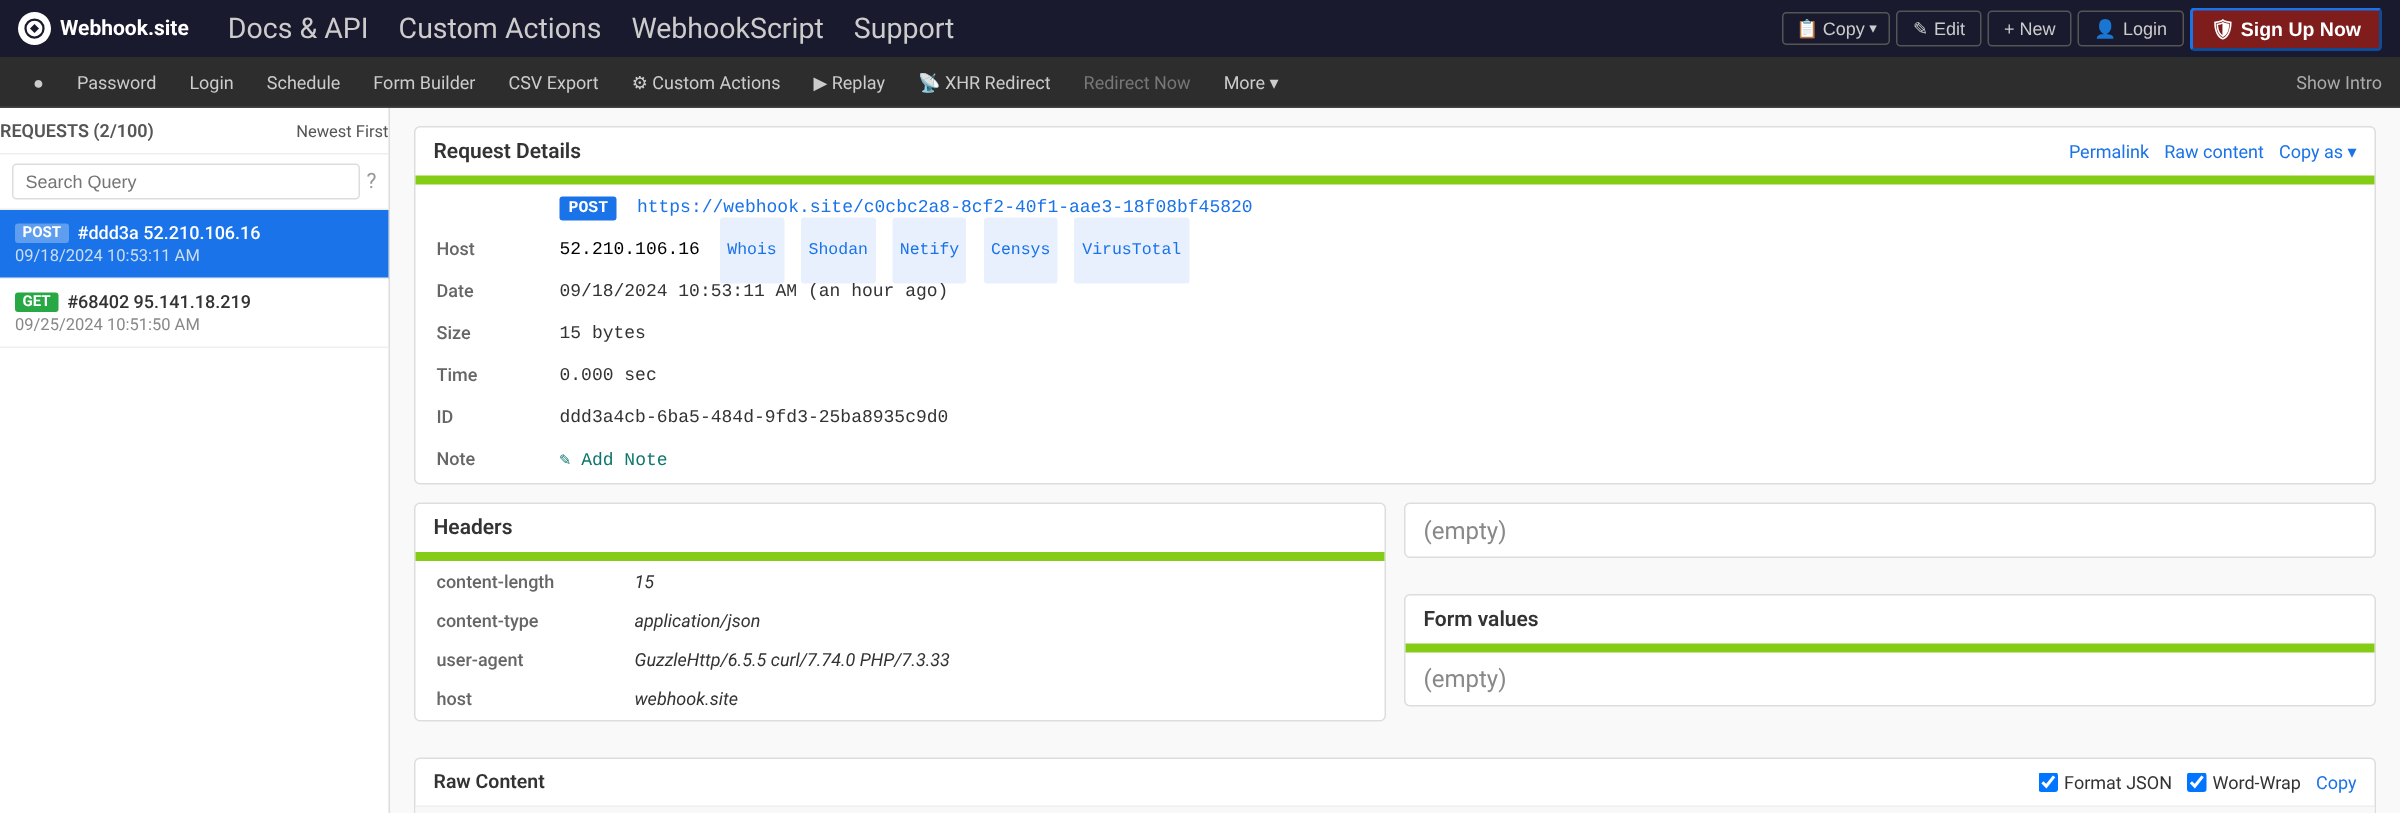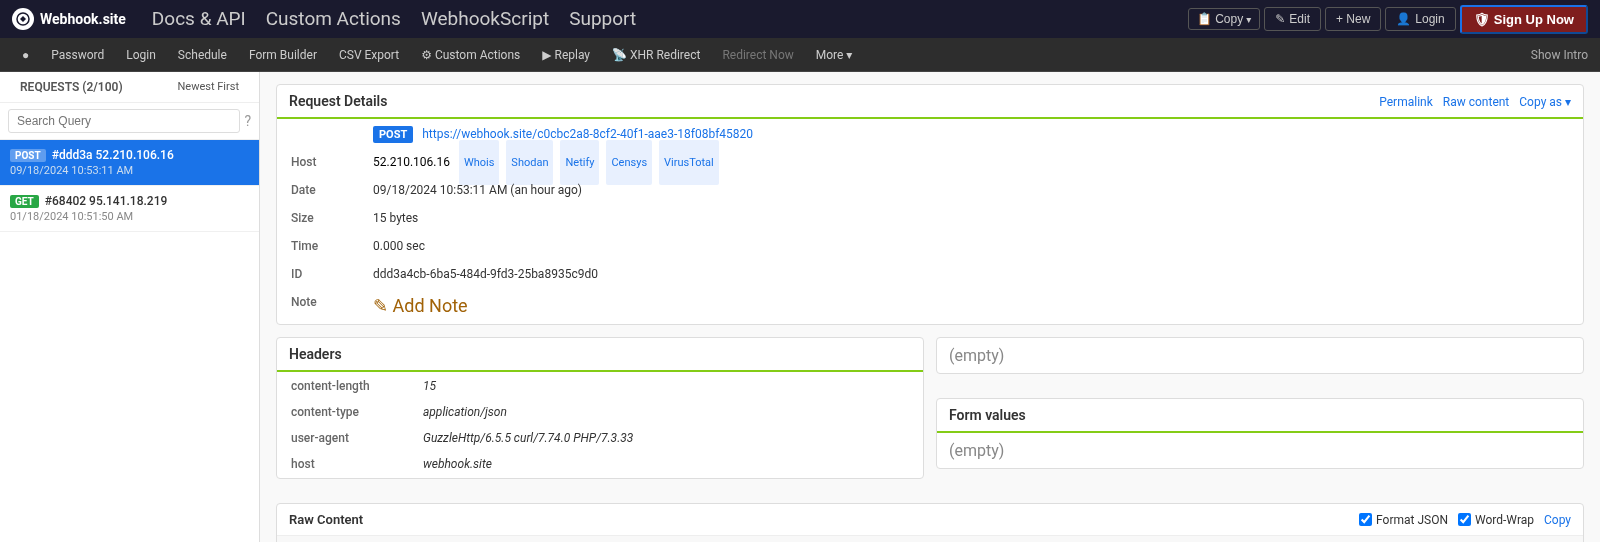--- a/index.html
+++ b/index.html
@@ -38,21 +38,21 @@
       border-bottom: 1px solid #444;
     }
     .sec-nav-item { color: #ccc; padding: 0 10px; line-height: 34px; cursor: pointer; font-size: 12px; border-radius: 3px; display: flex; align-items: center; gap: 4px; }
     .sec-nav-right { margin-left: auto; color: #aaa; font-size: 12px; cursor: pointer; }
 
     
     .main-layout { display: flex; height: calc(100vh - 72px); }
 
     
     .sidebar { width: 260px; min-width: 260px; background: #fff; border-right: 1px solid #ddd; display: flex; flex-direction: column; }
-    .sidebar-header { padding: 8px 20px; border-bottom: 1px solid #eee; display: flex; gap: 6px; }
+    .sidebar-header { padding: 8px 0; border-bottom: 1px solid #eee; display: flex; align-items: center; gap: 6px; }
     .sidebar-title { font-size: 12px; font-weight: 600; color: #555; flex: 1; }
     .sidebar-newest { font-size: 11px; color: #555; }
     .sidebar-search { padding: 6px 8px; border-bottom: 1px solid #eee; display: flex; align-items: center; gap: 4px; }
     .sidebar-search input { flex: 1; border: 1px solid #ddd; border-radius: 3px; padding: 4px 8px; font-size: 12px; outline: none; }
     .sidebar-search .help-icon { color: #999; cursor: pointer; font-size: 14px; }
     .request-item { padding: 8px 10px; cursor: pointer; border-bottom: 1px solid #f0f0f0; }
     .request-item.active { background: #1a73e8; }
     .request-item.active .req-id { color: #fff; }
     .request-item.active .req-time { color: #cde; }
     .request-item .req-row { display: flex; align-items: center; gap: 6px; }
@@ -62,36 +62,36 @@
     .req-time { font-size: 11px; color: #888; margin-top: 2px; }
     .request-item.active .badge-post { background: rgba(255,255,255,0.3); }
 
     
     .content { flex: 1; overflow-y: auto; background: #f9f9f9; }
     .content-inner { padding: 12px 16px; }
 
     
     .section-title { font-size: 14px; font-weight: 600; color: #333; margin-bottom: 0; }
     .card { background: #fff; border: 1px solid #ddd; border-radius: 4px; margin-bottom: 12px; }
-    .card-header { display: flex; align-items: flex-end; padding: 8px 12px; border-bottom: 2px solid #84cc16; gap: 8px; }
+    .card-header { display: flex; align-items: center; padding: 8px 12px; border-bottom: 6px solid #84cc16; gap: 8px; }
     .card-header-actions { margin-left: auto; display: flex; gap: 10px; align-items: center; }
     .header-link { color: #1a73e8; text-decoration: none; font-size: 12px; cursor: pointer; }
 
     .detail-table { width: 100%; }
     .detail-table tr { border-bottom: 1px solid #f0f0f0; }
     .detail-table tr:last-child { border-bottom: none; }
     .detail-table td { padding: 6px 12px; font-size: 12px; vertical-align: top; }
     .detail-table td:first-child { color: #666; width: 80px; font-weight: 500; }
-    .detail-table td:last-child { color: #333; }
+    .detail-table td:last-child { color: #333; font-family: Liberation Mono, monospace; }
 
     .url-link { color: #1a73e8; text-decoration: none; font-size: 12px; }
     .ip-link { color: #000000; text-decoration: none; font-size: 12px; margin-right: 6px; }
     .tag-link { color: #1a73e8; text-decoration: none; font-size: 11px; margin-right: 4px; background: #e8f0fe; padding: 16px 5px; border-radius: 2px; }
 
-    .add-note { color: #a16207; text-decoration: none; font-size: 18px; cursor: pointer; display: flex; align-items: center; gap: 4px; }
+    .add-note { color: #0f766e; text-decoration: none; font-size: 12px; cursor: pointer; display: flex; align-items: center; gap: 4px; }
 
     
     .two-col { display: grid; grid-template-columns: 1fr 1fr; gap: 12px; margin-bottom: 12px; }
 
     
     .headers-table { width: 100%; }
     .headers-table tr { border-bottom: 1px solid #f0f0f0; }
     .headers-table tr:last-child { border-bottom: none; }
     .headers-table td { padding: 5px 12px; font-size: 12px; }
     .headers-table td:first-child { color: #666; font-weight: 500; width: 130px; }
@@ -189,21 +189,21 @@
         <span class="req-id">#ddd3a 52.210.106.16</span>
       </div>
       <div class="req-time">09/18/2024 10:53:11 AM</div>
     </div>
 
     <div class="request-item">
       <div class="req-row">
         <span class="badge-get">GET</span>
         <span class="req-id">#68402 95.141.18.219</span>
       </div>
-      <div class="req-time">01/18/2024 10:51:50 AM</div>
+      <div class="req-time">09/25/2024 10:51:50 AM</div>
     </div>
   </div>
 
   <div class="content">
     <div class="content-inner">
 
       <div class="card">
         <div class="card-header">
           <span class="section-title">Request Details</span>
           <div class="card-header-actions">

